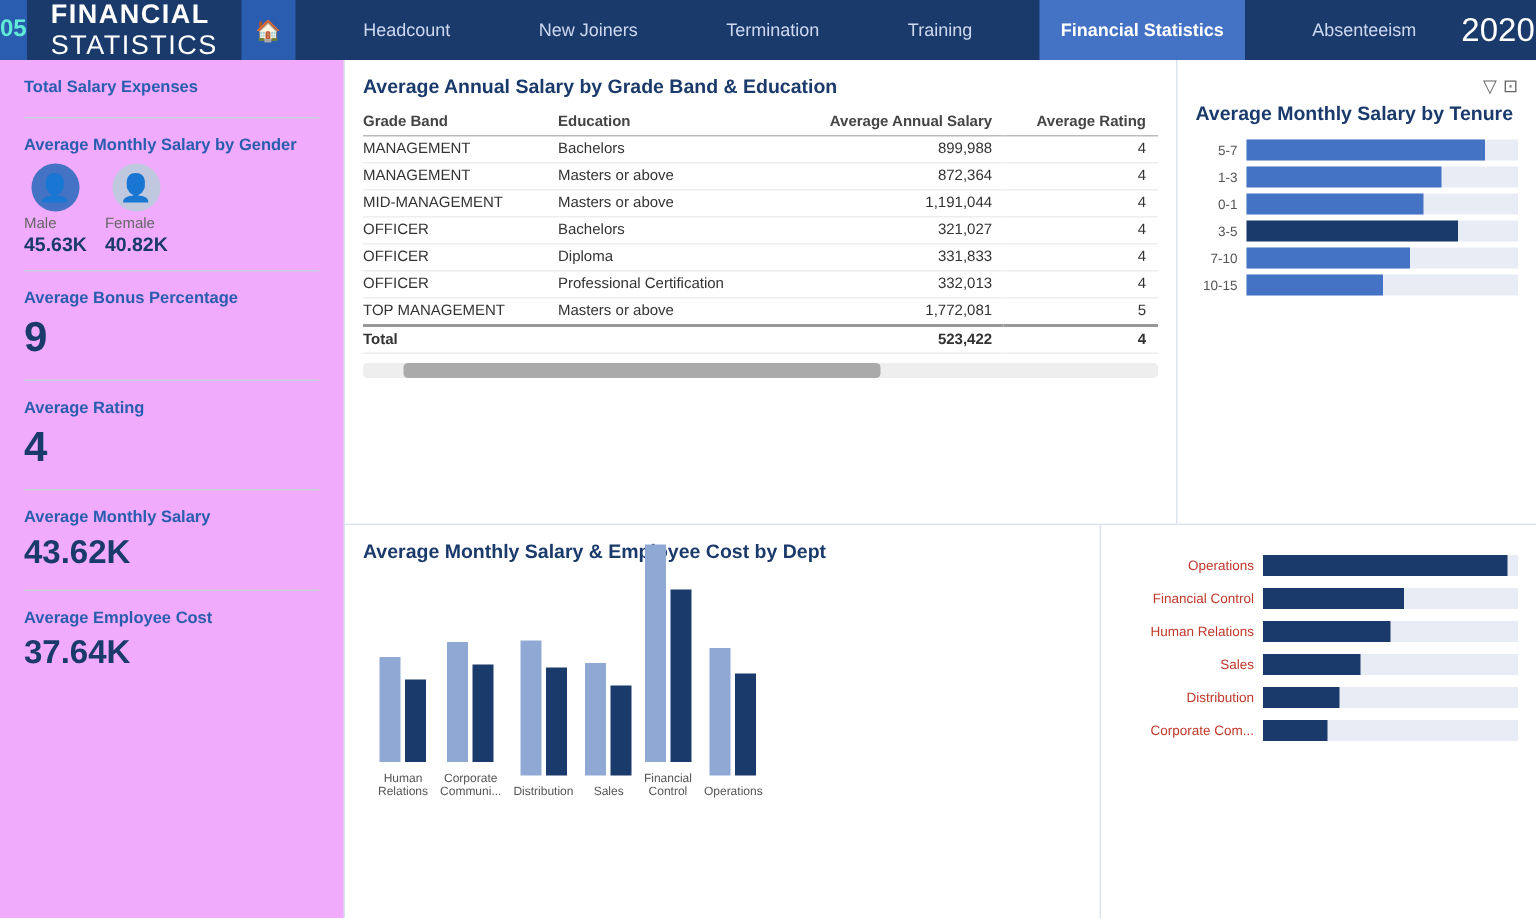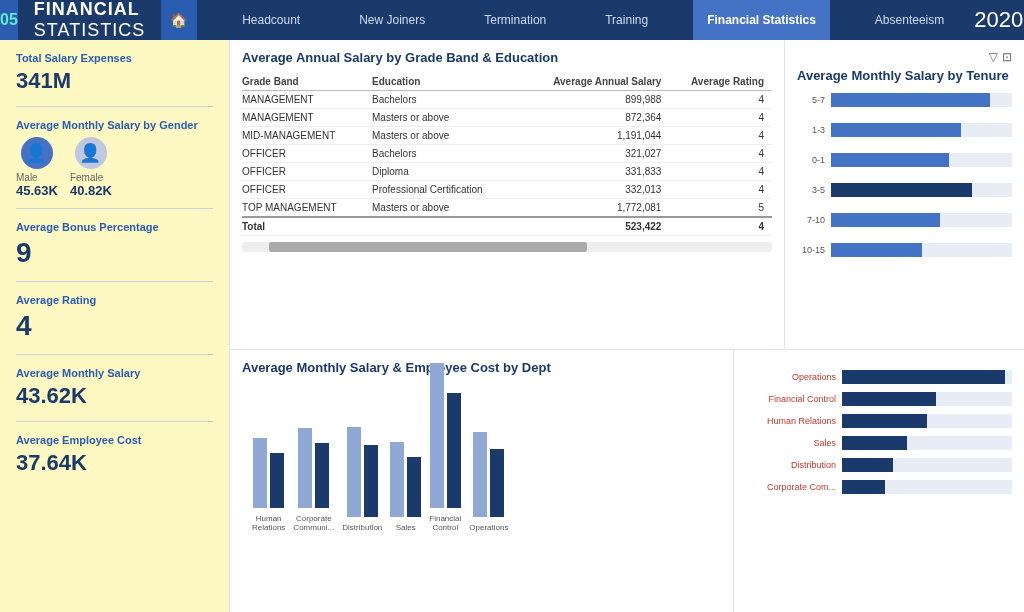--- a/index.html
+++ b/index.html
@@ -13,21 +13,21 @@
     .nav { display: flex; align-items: center; height: 40px; background: #1a3a6b; }
     .nav-home { background: #2a5db0; width: 36px; height: 40px; display: flex; align-items: center; justify-content: center; color: #fff; font-size: 14px; }
     .nav-item { color: #cdd8f0; font-size: 12px; padding: 0 14px; height: 40px; display: flex; align-items: center; cursor: pointer; white-space: nowrap; margin-left: 31px; }
     .nav-item.active { background: #4472c4; color: #fff; font-weight: 600; }
     .year-badge { background: #1a3a6b; color: #fff; font-size: 22px; font-weight: 400; padding: 0 16px; height: 40px; display: flex; align-items: center; }
 
     
     .main { display: flex; height: 572px; }
 
     
-    .left-panel { width: 230px; background: #fef9c3; border-right: 1px solid #dde3ee; padding: 12px 16px; display: flex; flex-direction: column; gap: 12px; flex-shrink: 0; }
+    .left-panel { width: 230px; background: #f0abfc; border-right: 1px solid #dde3ee; padding: 12px 16px; display: flex; flex-direction: column; gap: 12px; flex-shrink: 0; }
     .kpi-block { padding-bottom: 10px; border-bottom: 1px solid #c8d0e0; }
     .kpi-block:last-child { border-bottom: none; }
     .kpi-label { color: #2a5db0; font-size: 11px; font-weight: 600; margin-bottom: 4px; }
     .kpi-value { color: #1a3a6b; font-size: 22px; font-weight: 700; margin-bottom: 2px; }
     .gender-row { display: flex; gap: 12px; align-items: center; margin-top: 6px; }
     .gender-item { display: flex; flex-direction: column; align-items: center; gap: 3px; }
     .avatar { width: 32px; height: 32px; border-radius: 50%; display: flex; align-items: center; justify-content: center; font-size: 18px; }
     .avatar-male { background: #4472c4; color: #fff; }
     .avatar-female { background: #c0c8e0; color: #4472c4; }
     .gender-info { display: flex; flex-direction: column; }
@@ -48,21 +48,21 @@
     .data-table th.right, .data-table td.right { text-align: right; }
     .data-table td { color: #333; padding: 3px 8px 3px 0; border-bottom: 1px solid #eee; font-size: 10px; }
     .data-table tr.total-row td { font-weight: 700; border-top: 2px solid #999; }
     .scroll-bar { height: 10px; background: #eee; border-radius: 3px; margin-top: 6px; position: relative; }
     .scroll-thumb { height: 10px; background: #aaa; border-radius: 3px; width: 60%; position: absolute; left: 5%; }
 
     
     .tenure-chart { width: 240px; background: #fff; padding: 10px 12px; border-left: 1px solid #dde3ee; }
     .chart-toolbar { display: flex; justify-content: flex-end; gap: 4px; margin-bottom: 4px; }
     .chart-icon { font-size: 12px; color: #666; cursor: pointer; }
-    .tenure-bars { display: flex; flex-direction: column; gap: 16px; margin-top: 10px; }
+    .tenure-bars { display: flex; flex-direction: column; gap: 4px; margin-top: 10px; }
     .tenure-row { display: flex; align-items: center; gap: 6px; }
     .tenure-label { width: 28px; text-align: right; font-size: 9px; color: #555; flex-shrink: 0; }
     .tenure-bar-wrap { flex: 1; height: 14px; background: #e8edf5; }
     .tenure-bar { height: 100%; background: #4472c4; }
     .tenure-bar.dark { background: #1a3a6b; }
 
     
     .bottom-section { display: flex; height: 262px; }
 
     
@@ -101,21 +101,20 @@
     <div class="nav-item">Absenteeism</div>
   </nav>
   <div class="year-badge">2020</div>
 </div>
 
 <div class="main">
 
   <div class="left-panel">
     <div class="kpi-block">
       <div class="kpi-label">Total Salary Expenses</div>
-      <div class="kpi-value">341M</div>
     </div>
     <div class="kpi-block">
       <div class="kpi-label">Average Monthly Salary by Gender</div>
       <div class="gender-row">
         <div class="gender-item">
           <div class="avatar avatar-male">👤</div>
           <div class="gender-info">
             <span class="gender-label">Male</span>
             <span class="gender-value">45.63K</span>
           </div>

